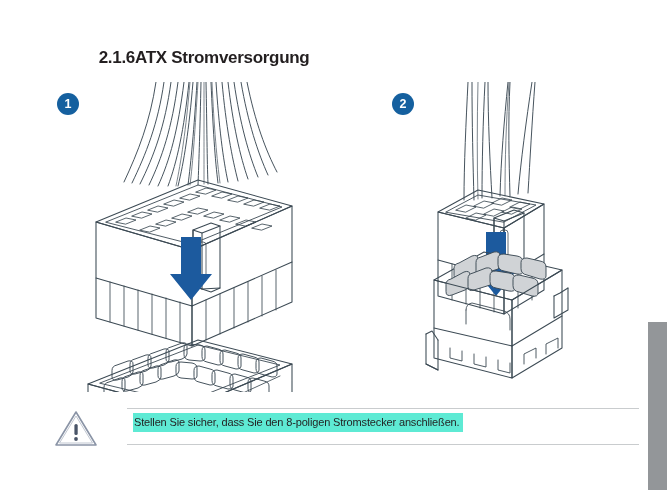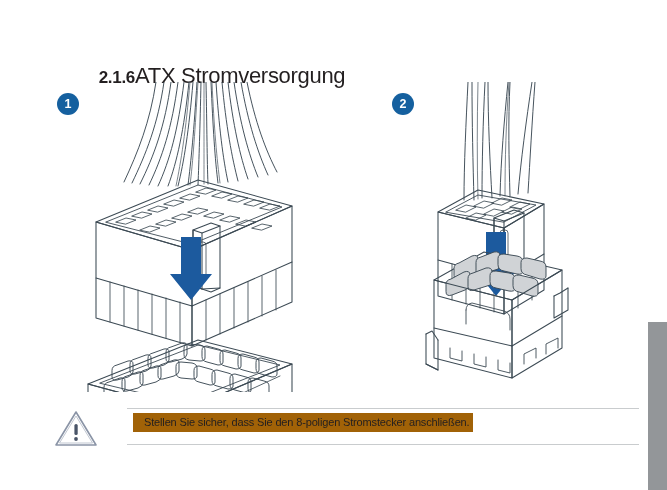--- a/index.html
+++ b/index.html
@@ -11,23 +11,22 @@
   }
   .page{position:absolute;inset:0;}
 
   
   .heading{position:absolute;left:53px;top:48px;display:flex;align-items:baseline;text-align:right;}
   .heading .num{
     font-size:17px;font-weight:bold;letter-spacing:-0.3px;color:#231f20;
     width:82px;display:inline-block;
   }
   .heading .ttl{
-    font-size:22px;font-weight:normal;letter-spacing:-0.3px;color:#231f20;
+    font-size:17px;font-weight:bold;letter-spacing:-0.3px;color:#231f20;
     white-space:nowrap;
-    margin-top:15px;
   }
 
   
   .badge{
     position:absolute;width:22px;height:22px;border-radius:50%;
     background:#15609f;color:#ffffff;
     font-size:12.5px;font-weight:bold;
     display:flex;align-items:center;justify-content:center;
     line-height:1;
   }
@@ -43,22 +42,22 @@
   .note-rule{
     position:absolute;left:74px;right:0;height:1px;background:#c9ccce;
   }
   .note-rule.top{top:5px;}
   .note-rule.bot{top:41px;}
   .note-icon{
     position:absolute;left:0px;top:5px;width:46px;height:40px;
   }
   .note-hl{
     position:absolute;left:80px;top:10px;
-    background:#a16207;
-    padding:2px 4px 3px 11px;
+    background:#5eead4;
+    padding:2px 4px 3px 1px;
     font-size:11px;line-height:14px;
     color:#231f20;
     white-space:nowrap;
     letter-spacing:-0.15px;
   }
 
   
   .chaptab{
     position:absolute;left:648px;top:322px;width:19px;height:168px;
     background:#939699;overflow:hidden;

